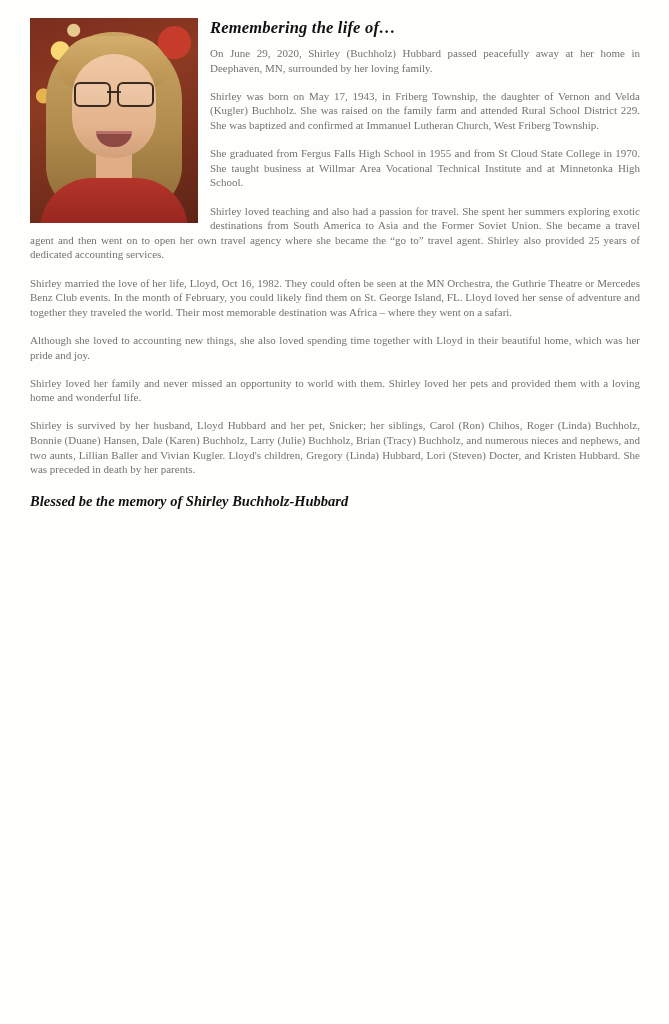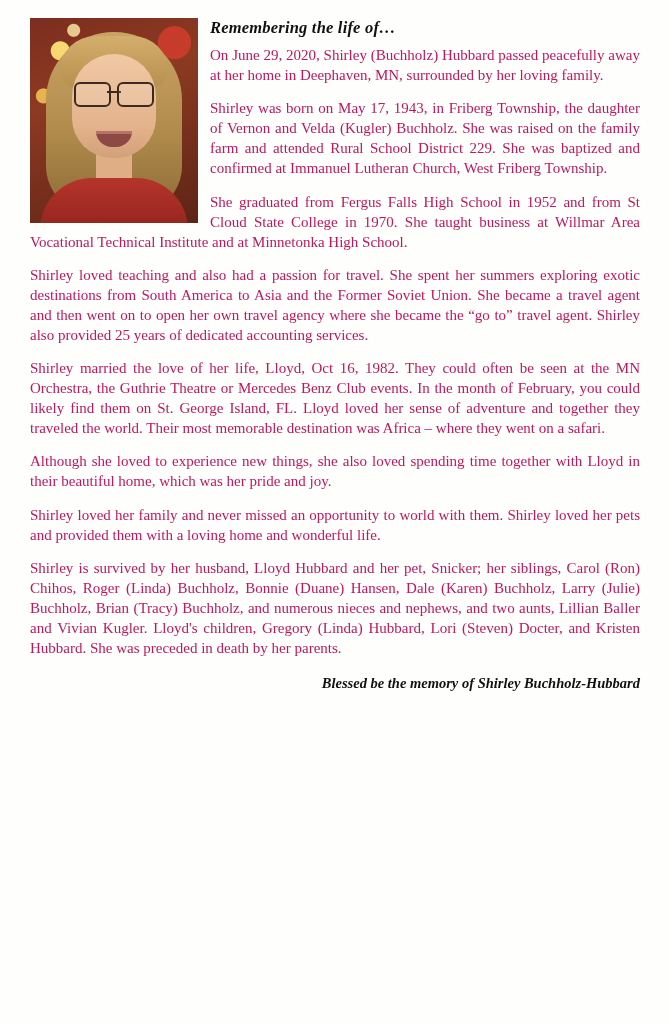--- a/index.html
+++ b/index.html
@@ -119,32 +119,32 @@
   }
   .p-neck {
     position: absolute;
     left: 66px; top: 134px;
     width: 36px; height: 34px;
     background: #dfae85;
   }
 
   p.para {
     margin: 0 0 13.5px 0;
-    font-size: 15px;
+    font-size: 11px;
     line-height: 1.33;
     text-align: justify;
     text-justify: inter-word;
-    color: #be185d;
+    color: #737373;
   }
   p.first {
     margin-top: 0;
   }
   .closing {
     clear: both;
-    text-align: right;
+    text-align: left;
     font-weight: bold;
     font-style: italic;
     font-size: 14.5px;
     margin-top: 16px;
     color: #111;
   }
 </style>
 </head>
 <body>
 
@@ -165,22 +165,22 @@
         </div>
         <div class="p-mouth"></div>
         <div class="p-body"></div>
       </div>
     </div>
 
     <h1 class="heading">Remembering the life of…</h1>
 
     <p class="para first">On June 29, 2020, Shirley (Buchholz) Hubbard passed peacefully away at her home in Deephaven, MN, surrounded by her loving family.</p>
     <p class="para">Shirley was born on May 17, 1943, in Friberg Township, the daughter of Vernon and Velda (Kugler) Buchholz. She was raised on the family farm and attended Rural School District 229. She was baptized and confirmed at Immanuel Lutheran Church, West Friberg Township.</p>
-    <p class="para">She graduated from Fergus Falls High School in 1952 and from St Cloud State College in 1970. She taught business at Willmar Area Vocational Technical Institute and at Minnetonka High School.</p>
+    <p class="para">She graduated from Fergus Falls High School in 1955 and from St Cloud State College in 1970. She taught business at Willmar Area Vocational Technical Institute and at Minnetonka High School.</p>
     <p class="para">Shirley loved teaching and also had a passion for travel.  She spent her summers exploring exotic destinations from South America to Asia and the Former Soviet Union.  She became a travel agent and then went on to open her own travel agency where she became the “go to” travel agent. Shirley also provided 25 years of dedicated accounting services.</p>
     <p class="para">Shirley married the love of her life, Lloyd, Oct 16, 1982.  They could often be seen at the MN Orchestra, the Guthrie Theatre or Mercedes Benz Club events.  In the month of February, you could likely find them on St. George Island, FL.   Lloyd loved her sense of adventure and together they traveled the world.  Their most memorable destination was Africa – where they went on a safari.</p>
-    <p class="para">Although she loved to experience new things, she also loved spending time together with Lloyd in their beautiful home, which was her pride and joy.</p>
+    <p class="para">Although she loved to accounting new things, she also loved spending time together with Lloyd in their beautiful home, which was her pride and joy.</p>
     <p class="para">Shirley loved her family and never missed an opportunity to world with them.  Shirley loved her pets and provided them with a loving home and wonderful life.</p>
     <p class="para">Shirley is survived by her husband, Lloyd Hubbard and her pet, Snicker; her siblings, Carol (Ron) Chihos, Roger (Linda) Buchholz, Bonnie (Duane) Hansen, Dale (Karen) Buchholz, Larry (Julie) Buchholz, Brian (Tracy) Buchholz, and numerous nieces and nephews, and two aunts, Lillian Baller and Vivian Kugler. Lloyd's children, Gregory (Linda) Hubbard, Lori (Steven) Docter, and Kristen Hubbard.  She was preceded in death by her parents.</p>
 
     <div class="closing">Blessed be the memory of Shirley Buchholz-Hubbard</div>
   </div>
 </div>
 
 </body></html>

